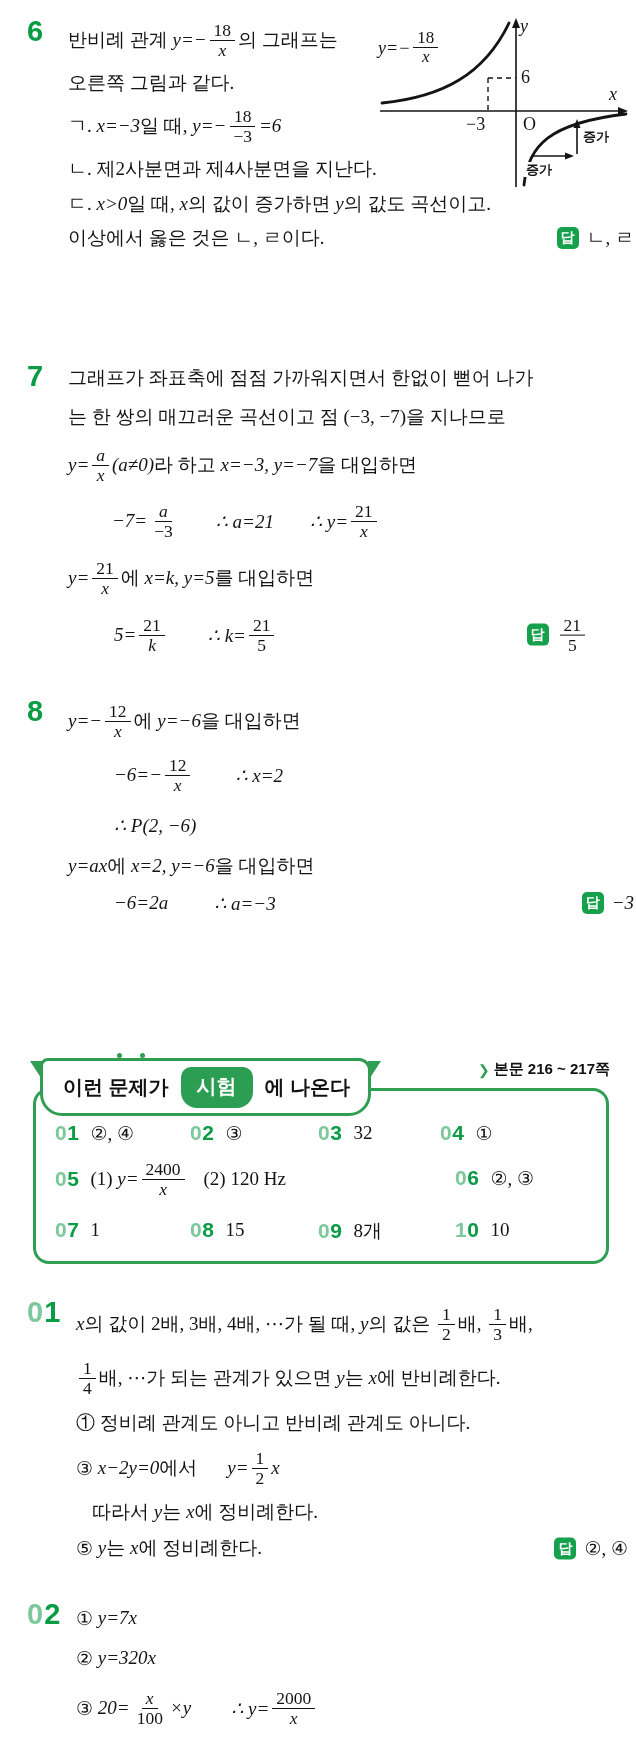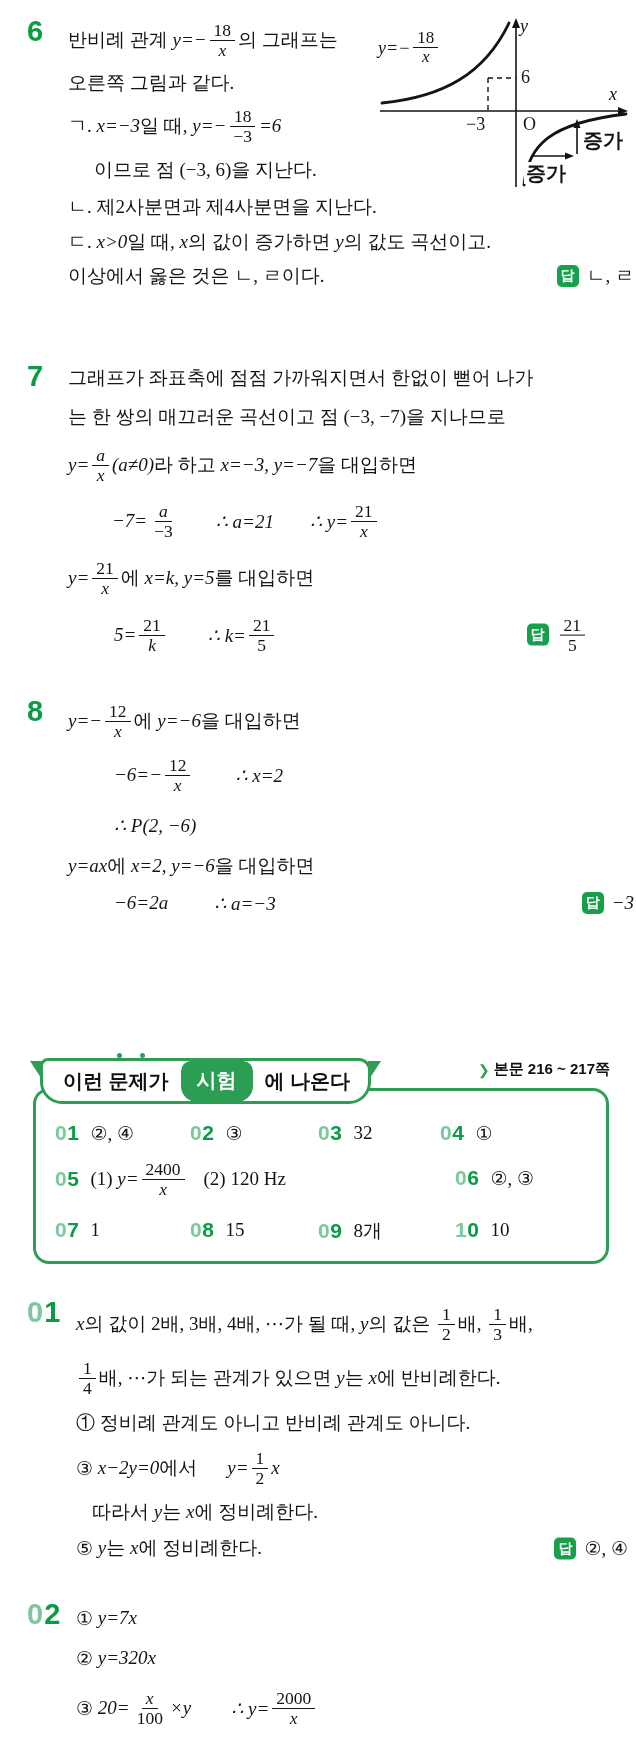--- a/index.html
+++ b/index.html
@@ -32,26 +32,26 @@
   .graph{position:absolute;left:378px;top:0;width:254px;height:174px}
   .graph svg{position:absolute;left:0;top:0}
   .ax{stroke:#141414;stroke-width:1.6;fill:none}
   .axf{fill:#141414}
   .cv{stroke:#141414;stroke-width:2.8;fill:none;stroke-linecap:round}
   .dash{stroke:#141414;stroke-width:1.4;fill:none;stroke-dasharray:5 4}
   .arr{stroke:#141414;stroke-width:1.6;fill:none}
   .glabel{position:absolute;font-size:18px;line-height:1}
   .geq{left:0px;top:14px;display:flex;align-items:center;font-size:18px}
   .geq .frac{font-size:17px}
-  .ginc{font-family:"Liberation Sans","DejaVu Sans",sans-serif;font-size:20px;font-weight:bold;
+  .ginc{font-family:"Liberation Sans","DejaVu Sans",sans-serif;font-size:13px;font-weight:bold;
     background:#fff;padding:1px 2px}
   
   .abox{position:absolute;left:33px;top:32px;width:576px;height:176px;
     border:3px solid #2f9e52;border-radius:16px;background:#fff}
-  .tab{position:absolute;left:40px;top:2px;height:46px;display:flex;align-items:center;
+  .tab{position:absolute;left:40px;top:2px;height:58px;display:flex;align-items:center;
     background:#fff;border:3px solid #2f9e52;border-radius:8px 12px 22px 22px;
     padding:0 18px 0 20px;z-index:2;gap:12px}
   .tab::before{content:"";position:absolute;left:-13px;top:0;width:0;height:0;
     border-top:20px solid #2f9e52;border-left:13px solid transparent}
   .tab::after{content:"";position:absolute;right:-13px;top:0;width:0;height:0;
     border-top:20px solid #2f9e52;border-right:13px solid transparent}
   .tab-t{font-family:"Liberation Sans","DejaVu Sans",sans-serif;font-weight:bold;font-size:20px;color:#111}
   .tab-badge{background:#2b9e53;color:#fff;font-family:"Liberation Sans","DejaVu Sans",sans-serif;
     font-weight:bold;font-size:20px;padding:6px 16px 8px;border-radius:10px 10px 16px 16px}
   .dot{position:absolute;width:5px;height:5px;border-radius:50%;background:#2f9e52;top:-8px}
@@ -105,21 +105,20 @@
       <div class="glabel" style="left:143px;top:53px">6</div>
       <div class="glabel" style="left:88px;top:100px">−3</div>
       <div class="glabel ginc" style="left:146px;top:147px">증가</div>
       <div class="glabel ginc" style="left:203px;top:114px">증가</div>
     </div>
 
     <div class="pbody">
       <div class="ln h50"><span class="t">반비례 관계 </span><span class="m">y=−</span><span class="frac"><span class="fn">18</span><span class="fd it">x</span></span><span class="t">의 그래프는</span></div>
       <div class="ln h36"><span class="t">오른쪽 그림과 같다.</span></div>
       <div class="ln h50"><span class="t">ㄱ. </span><span class="m">x=−3</span><span class="t">일 때, </span><span class="m">y=−</span><span class="frac"><span class="fn">18</span><span class="fd">−3</span></span><span class="m">=6</span></div>
-      <div class="ln h38 ml26"><span class="t">이므로 점 (−3, 6)을 지난다.</span></div>
       <div class="ln h36"><span class="t">ㄴ. 제2사분면과 제4사분면을 지난다.</span></div>
       <div class="ln h34"><span class="t">ㄷ. </span><span class="m">x&gt;0</span><span class="t">일 때, </span><span class="m">x</span><span class="t">의 값이 증가하면 </span><span class="m">y</span><span class="t">의 값도 곡선이고.</span></div>
       <div class="ln h34"><span class="ansr"><span class="abadge">답</span><span class="t">ㄴ, ㄹ</span></span><span class="t">이상에서 옳은 것은 ㄴ, ㄹ이다.</span></div>
     </div>
   </div>
 
   <div class="sec" style="top:360px">
     <div class="pnum"><span class="d2">7</span></div>
     <div class="pbody">
       <div class="ln h36"><span class="t">그래프가 좌표축에 점점 가까워지면서 한없이 뻗어 나가</span></div>

